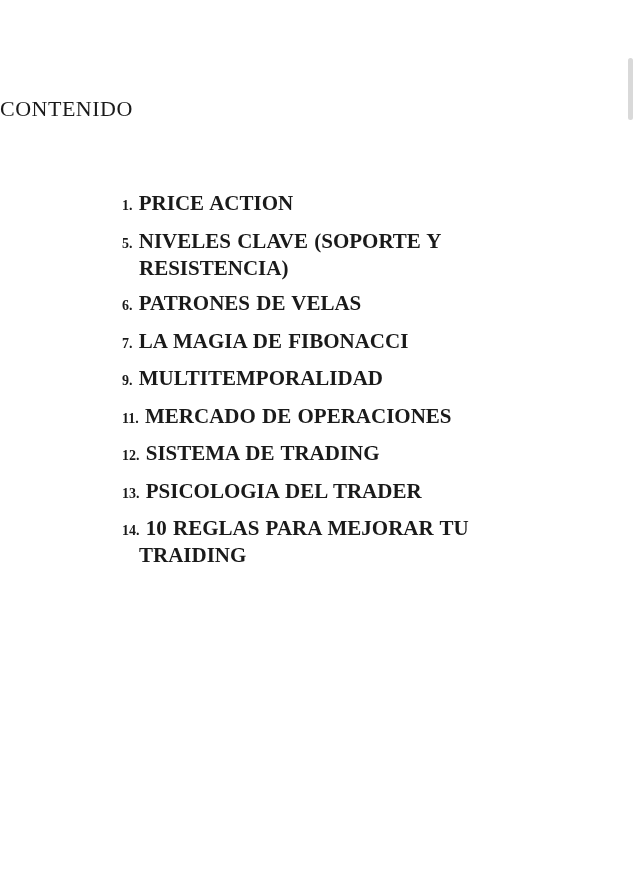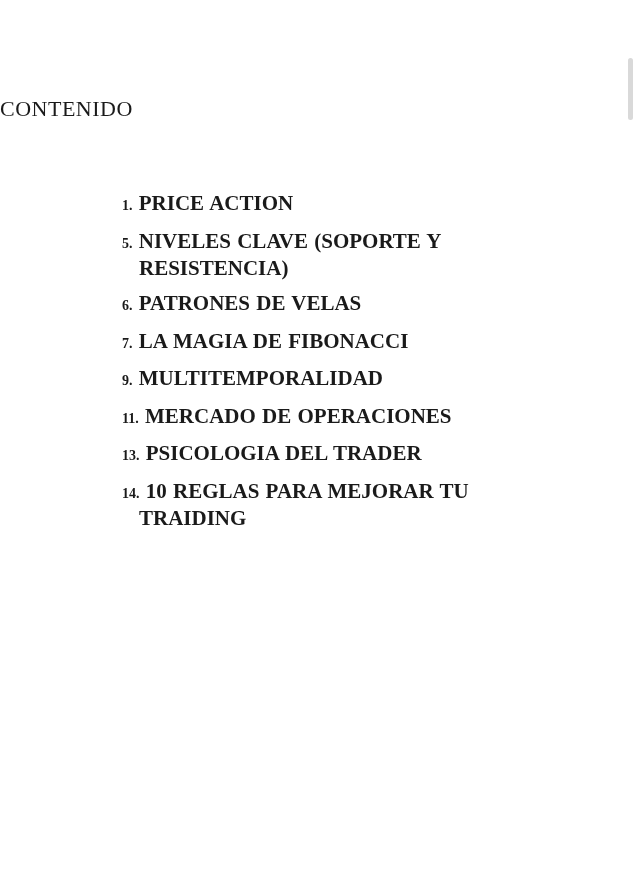--- a/index.html
+++ b/index.html
@@ -75,20 +75,21 @@
   <div class="toc-item"><span class="num">6.</span> <span class="label">PATRONES DE VELAS</span></div>
 
   <div class="toc-item"><span class="num">7.</span> <span class="label">LA MAGIA DE FIBONACCI</span></div>
 
 
   <div class="toc-item"><span class="num">9.</span> <span class="label">MULTITEMPORALIDAD</span></div>
 
 
   <div class="toc-item"><span class="num">11.</span> <span class="label">MERCADO DE OPERACIONES</span></div>
 
+  <div class="toc-item"><span class="num">12.</span> <span class="label">SISTEMA DE TRADING</span></div>
 
   <div class="toc-item"><span class="num">13.</span> <span class="label">PSICOLOGIA DEL TRADER</span></div>
 
   <div class="toc-item"><span class="num">14.</span> <span class="label">10 REGLAS PARA MEJORAR TU TRAIDING</span></div>
 </div>
 
   <div class="scrollbar-thumb"></div>
 
 </div>
 

